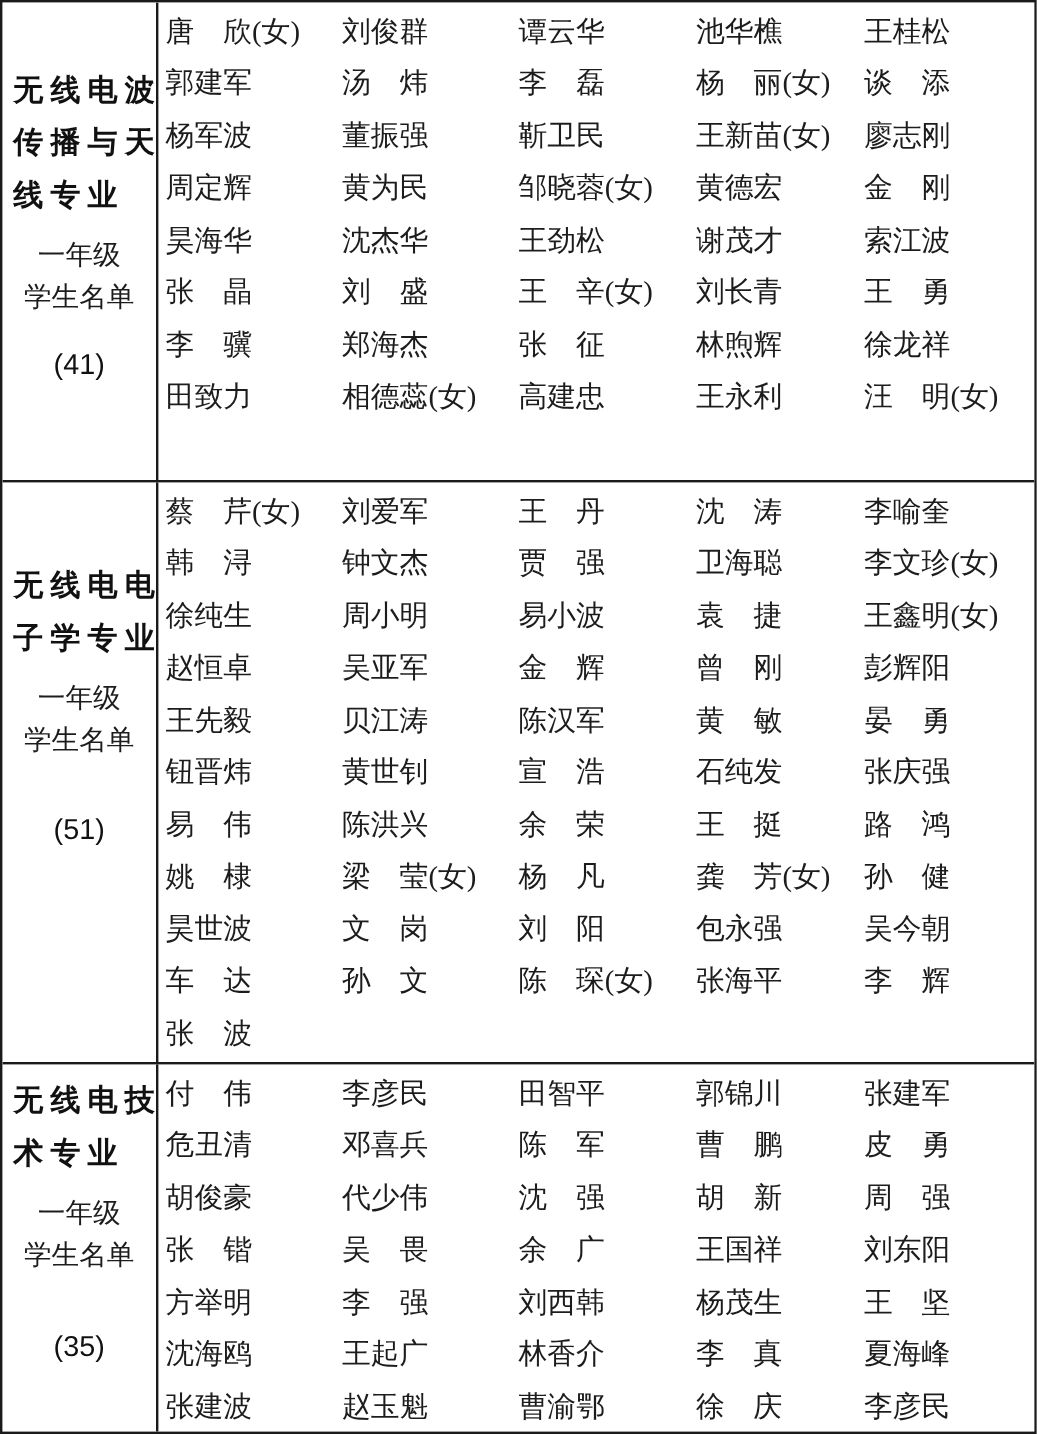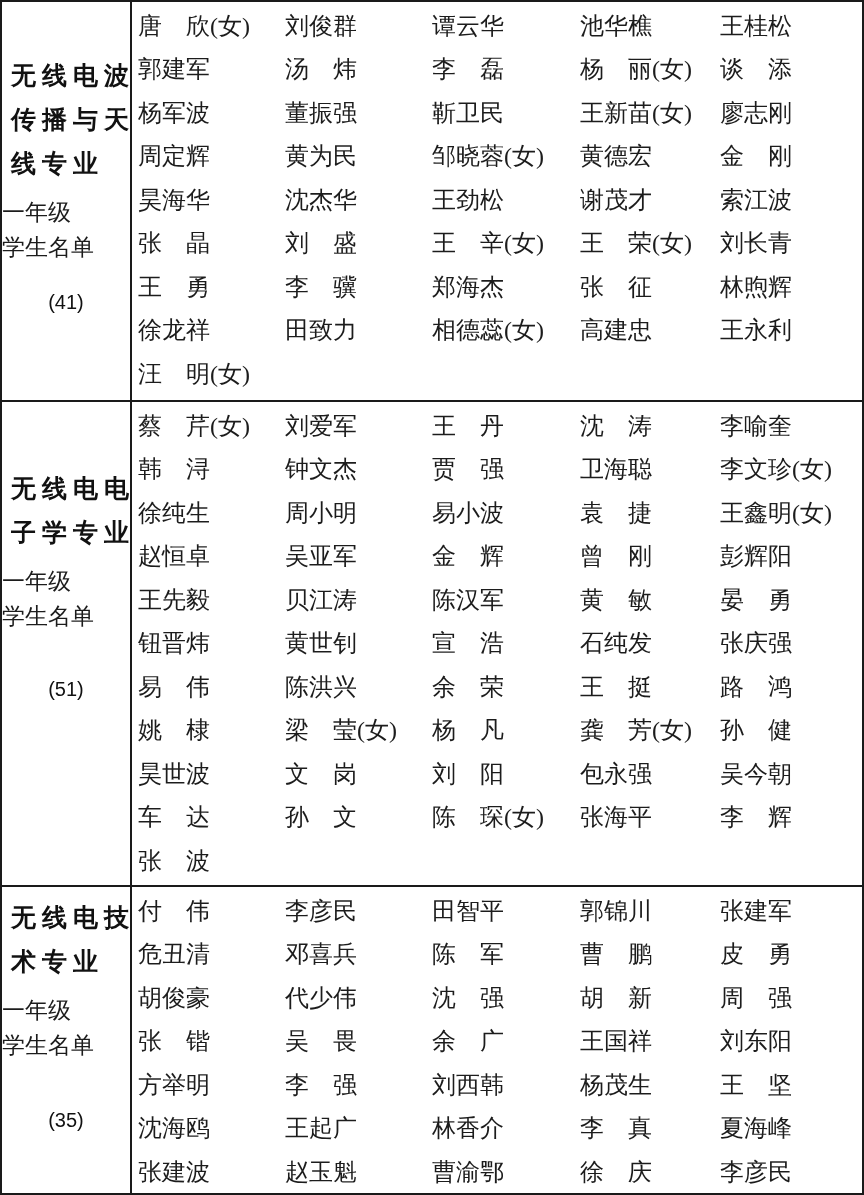--- a/index.html
+++ b/index.html
@@ -31,26 +31,27 @@
     letter-spacing: 6px;
     line-height: 44px;
     padding-left: 9px;
     white-space: nowrap;
     color: #111;
   }
   .sub {
     font-family: "Liberation Serif", serif;
     font-size: 23px;
     line-height: 35px;
+    text-align: center;
     color: #1c1c1c;
   }
   .grade { margin-top: 10px; }
   .count {
     font-family: "Liberation Sans", sans-serif;
-    font-size: 20px;
+    font-size: 24px;
     text-align: center;
     color: #111;
   }
   .sec-0 .hdr { padding-top: 51px; }
   .sec-1 .hdr { padding-top: 64px; }
   .sec-2 .hdr { padding-top: 8px; }
   .sec-0 .count { margin-top: 26px; }
   .sec-1 .count { margin-top: 44px; text-align: center; }
   .sec-2 .count { margin-top: 46px; }
   .sec-0 { height: 398px; }
@@ -108,21 +109,20 @@
         <div class="name">黄德宏</div>
         <div class="name">金　刚</div>
         <div class="name">昊海华</div>
         <div class="name">沈杰华</div>
         <div class="name">王劲松</div>
         <div class="name">谢茂才</div>
         <div class="name">索江波</div>
         <div class="name">张　晶</div>
         <div class="name">刘　盛</div>
         <div class="name">王　辛(女)</div>
-        <div class="name">王　荣(女)</div>
         <div class="name">刘长青</div>
         <div class="name">王　勇</div>
         <div class="name">李　骥</div>
         <div class="name">郑海杰</div>
         <div class="name">张　征</div>
         <div class="name">林煦辉</div>
         <div class="name">徐龙祥</div>
         <div class="name">田致力</div>
         <div class="name">相德蕊(女)</div>
         <div class="name">高建忠</div>

